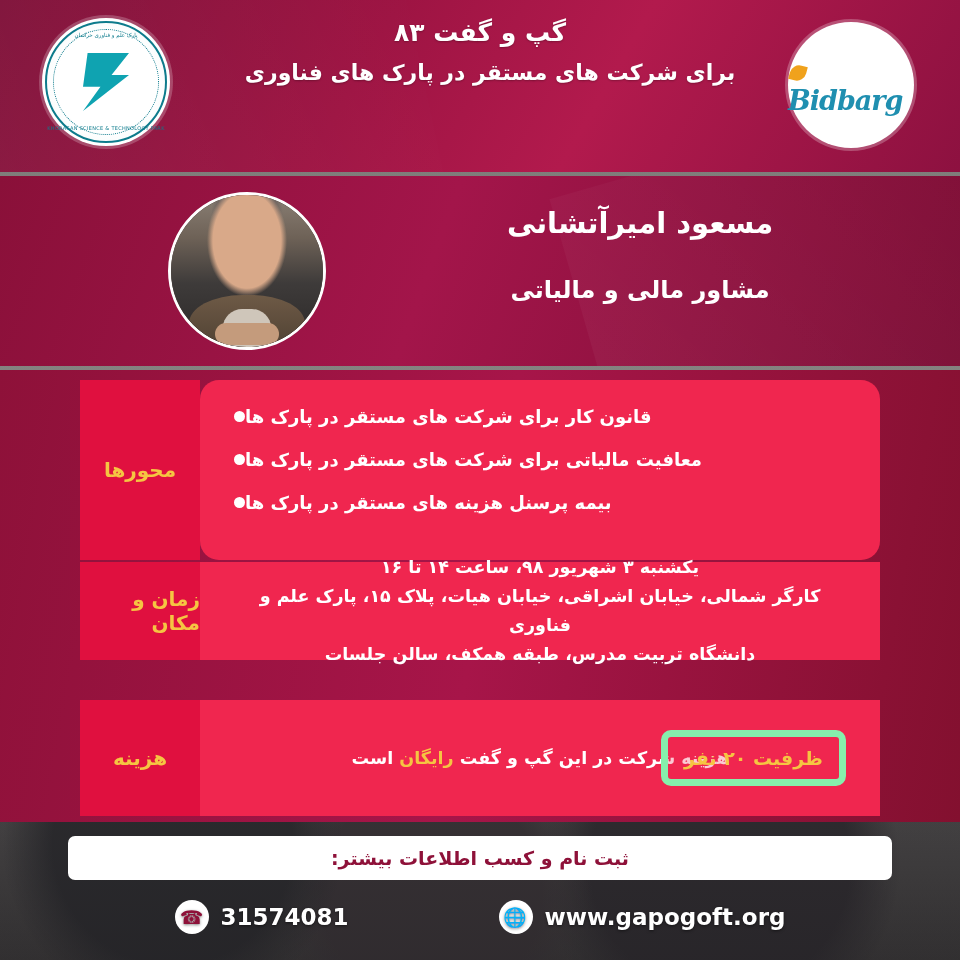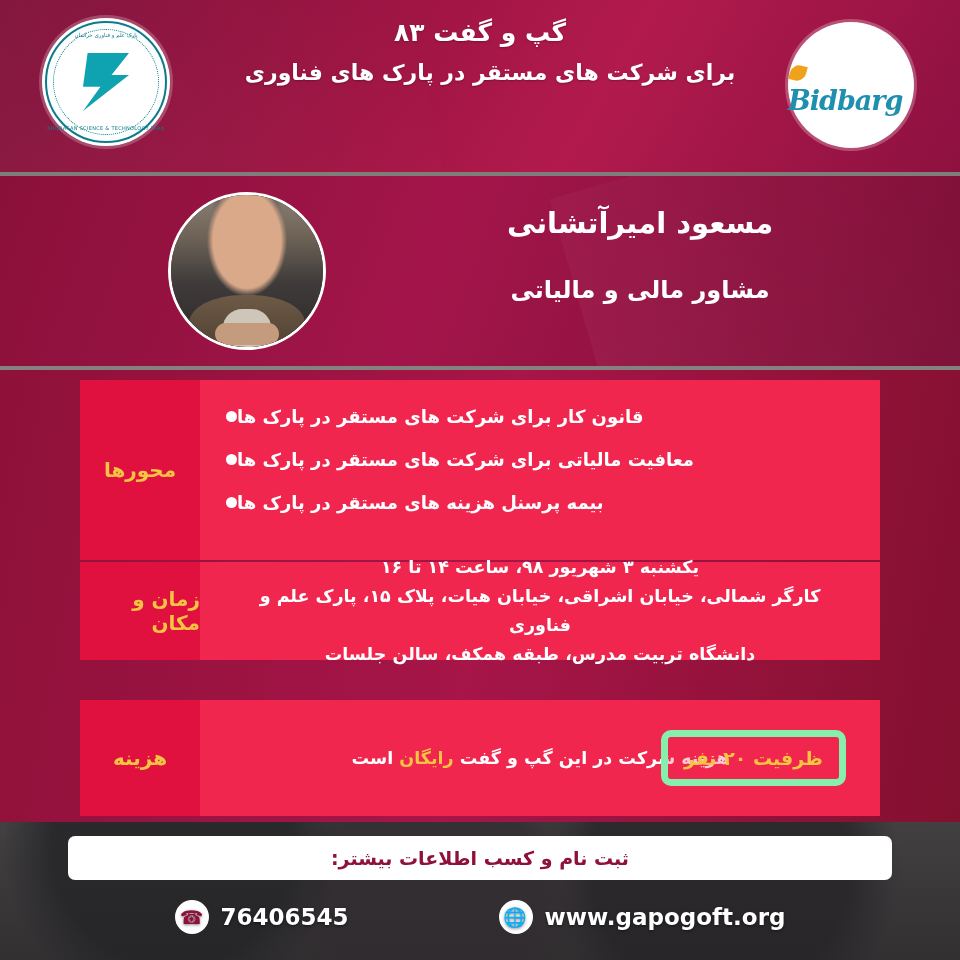--- a/index.html
+++ b/index.html
@@ -151,21 +151,21 @@
   .row-label{
     width:120px;flex:0 0 120px;
     background:#e0103f;
     display:flex;align-items:center;justify-content:center;
     color:#f5c542;font-weight:bold;font-size:20px;
   }
   .row-body{
     flex:1;background:#f0264f;
   }
   .r1{left:80px;top:10px;width:800px;height:180px;}
-  .r1 .row-body{padding:26px 30px 20px 12px;}
+  .r1 .row-body{padding:26px 30px 20px 20px;border-radius:19px;}
   .bullets{list-style:none;margin:0;padding:0;}
   .bullets li{
     display:flex;flex-direction:row-reverse;align-items:center;
     color:#ffffff;font-size:18px;font-weight:bold;
     margin-bottom:22px;justify-content:flex-start;
   }
   .bullets li:last-child{margin-bottom:0;}
   .dot{
     width:11px;height:11px;border-radius:50%;background:#ffffff;
     margin-left:14px;flex:0 0 11px;
@@ -293,21 +293,21 @@
       </div>
     </div>
 
   </div>
 
   <div class="footer">
     <div class="register-bar">ثبت نام و کسب اطلاعات بیشتر:</div>
     <div class="contacts">
       <div class="contact">
         <span class="circle-icon">☎</span>
-        <span class="ltr">76406545</span>
+        <span class="ltr">31574081</span>
       </div>
       <div class="contact">
         <span class="circle-icon">🌐</span>
         <span class="ltr">www.gapogoft.org</span>
       </div>
     </div>
   </div>
 
 </div>
 

